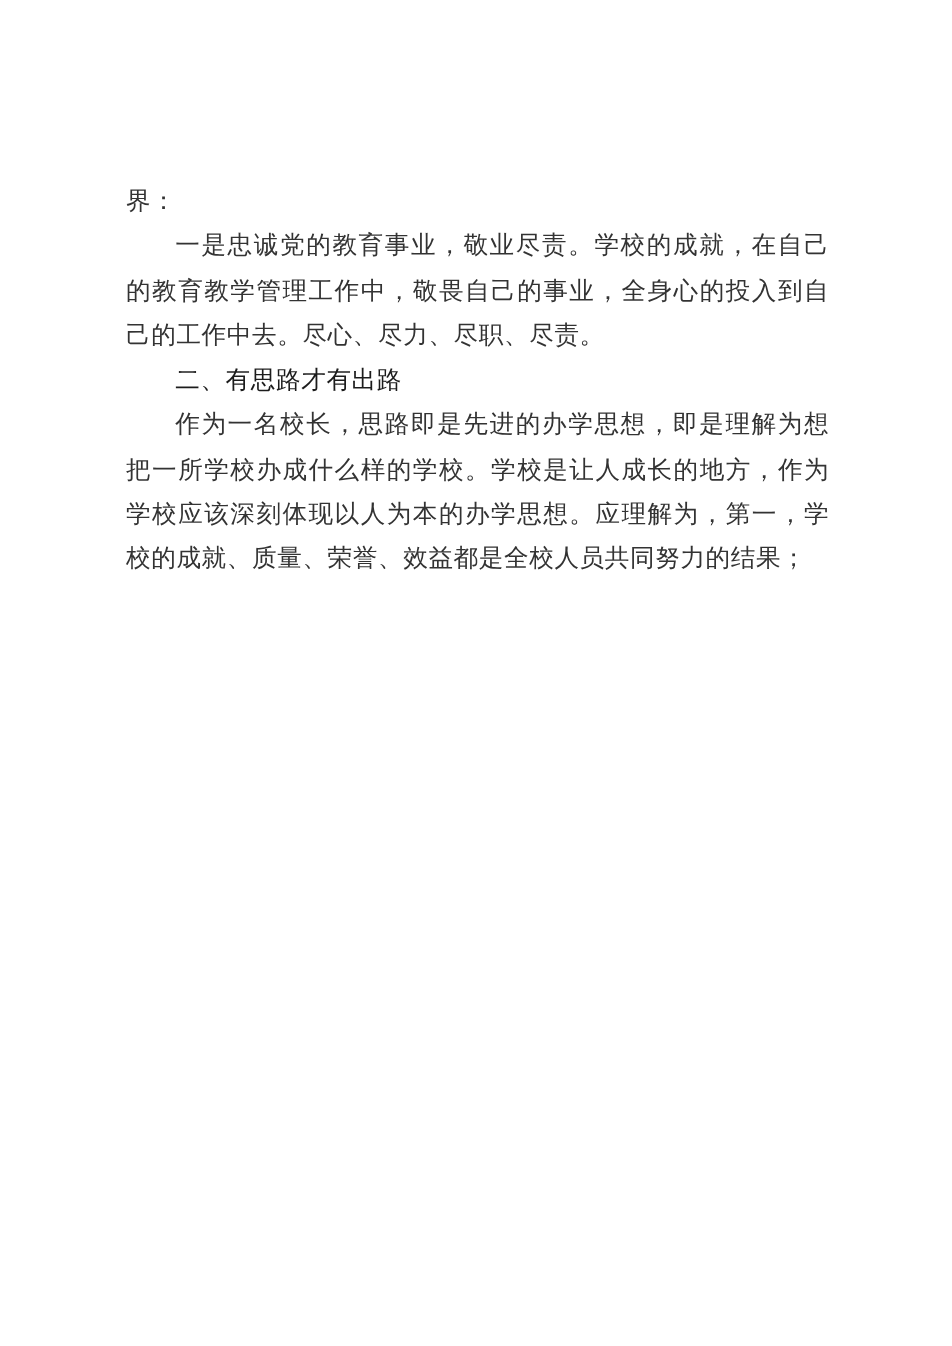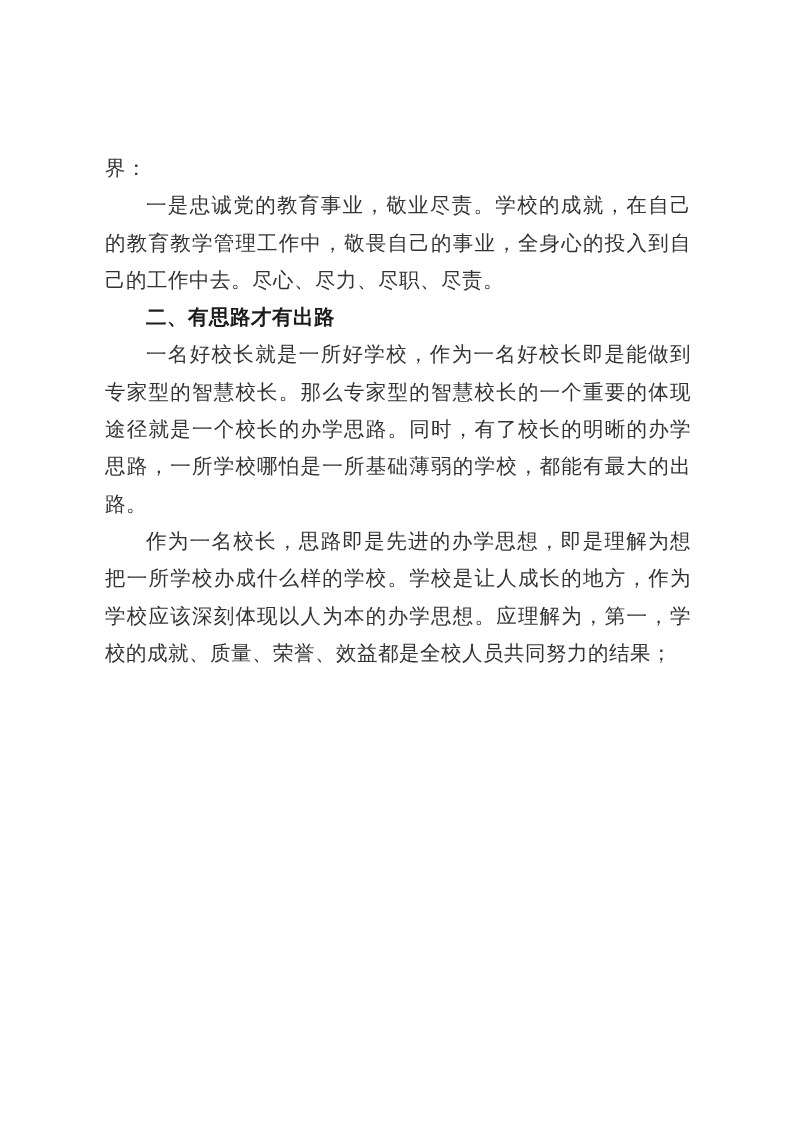--- a/index.html
+++ b/index.html
@@ -32,28 +32,27 @@
     letter-spacing: 0.5px;
   }
   .para {
     margin: 0;
     padding: 0;
   }
   .para.indent {
     text-indent: 2em;
   }
   .para.heading {
-    font-weight: bold;
+    font-weight: normal;
     color: #1c1c1c;
   }
 </style>
 </head>
 <body style="background: rgb(255, 255, 255);">
 
 <div class="page">
   <div class="text-block" id="document-body" style="color: rgb(51, 51, 51);">
       <p class="para">界：</p>
       <p class="para indent">一是忠诚党的教育事业，敬业尽责。学校的成就，在自己的教育教学管理工作中，敬畏自己的事业，全身心的投入到自己的工作中去。尽心、尽力、尽职、尽责。</p>
       <p class="para indent heading" style="color: rgb(28, 28, 28);">二、有思路才有出路</p>
-      <p class="para indent">一名好校长就是一所好学校，作为一名好校长即是能做到专家型的智慧校长。那么专家型的智慧校长的一个重要的体现途径就是一个校长的办学思路。同时，有了校长的明晰的办学思路，一所学校哪怕是一所基础薄弱的学校，都能有最大的出路。</p>
       <p class="para indent">作为一名校长，思路即是先进的办学思想，即是理解为想把一所学校办成什么样的学校。学校是让人成长的地方，作为学校应该深刻体现以人为本的办学思想。应理解为，第一，学校的成就、质量、荣誉、效益都是全校人员共同努力的结果；</p>
     </div>
 </div>
 
 </body></html>

